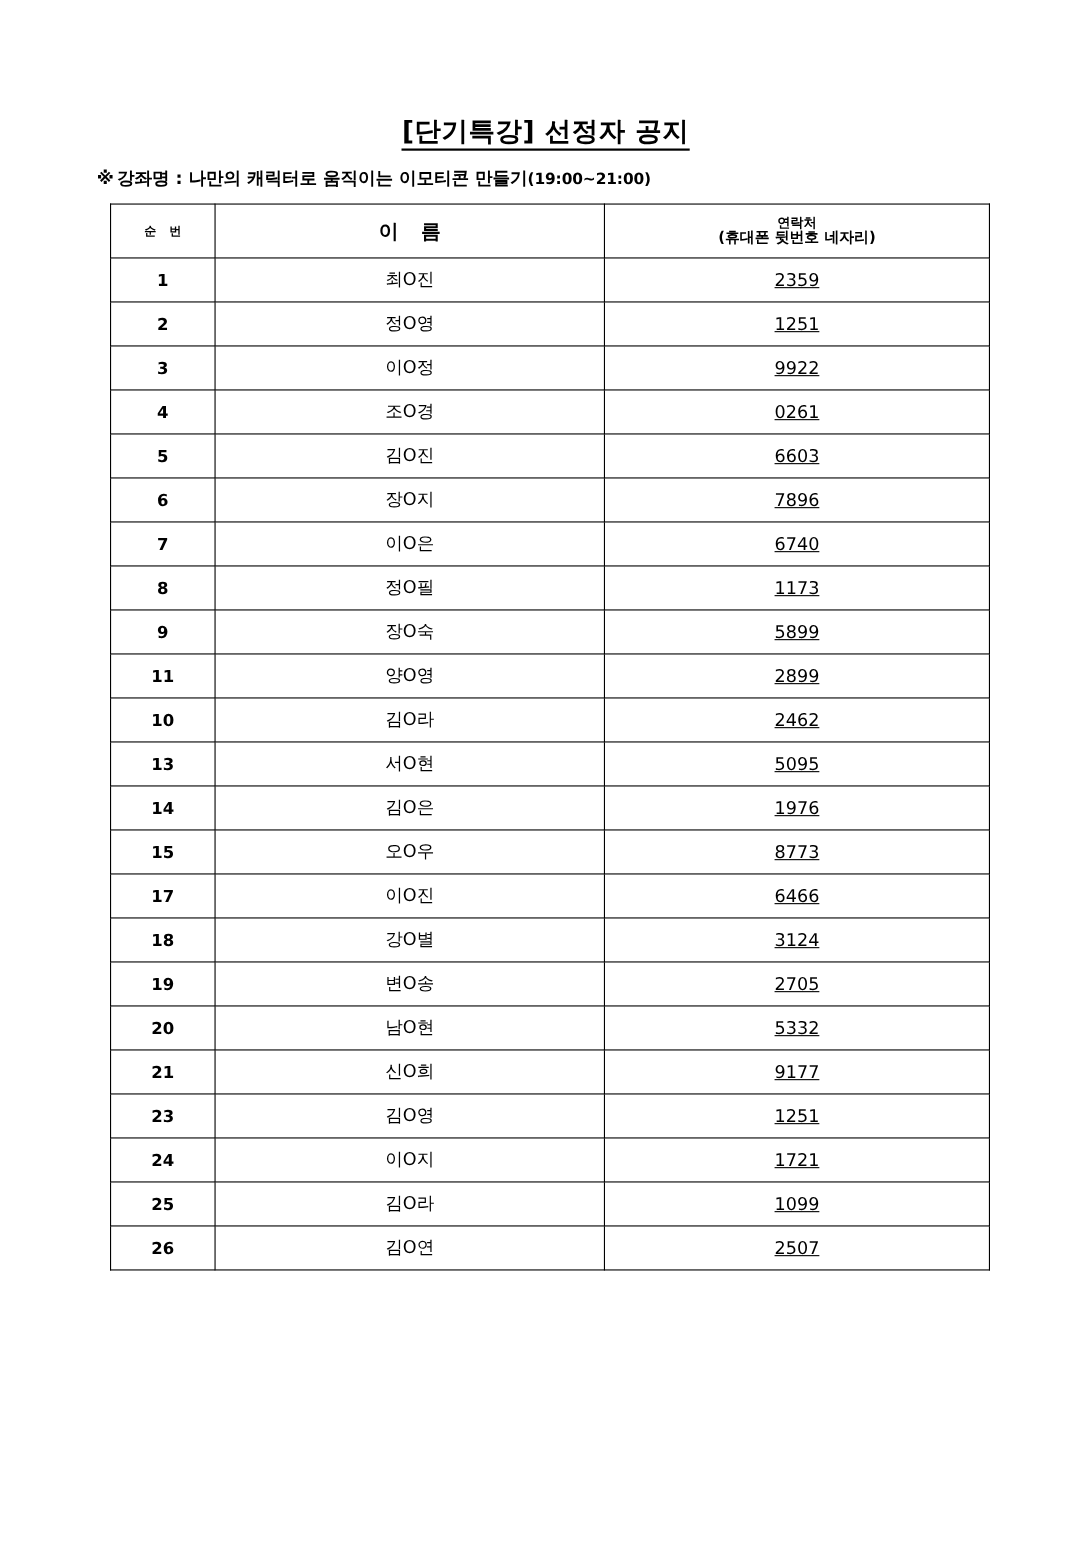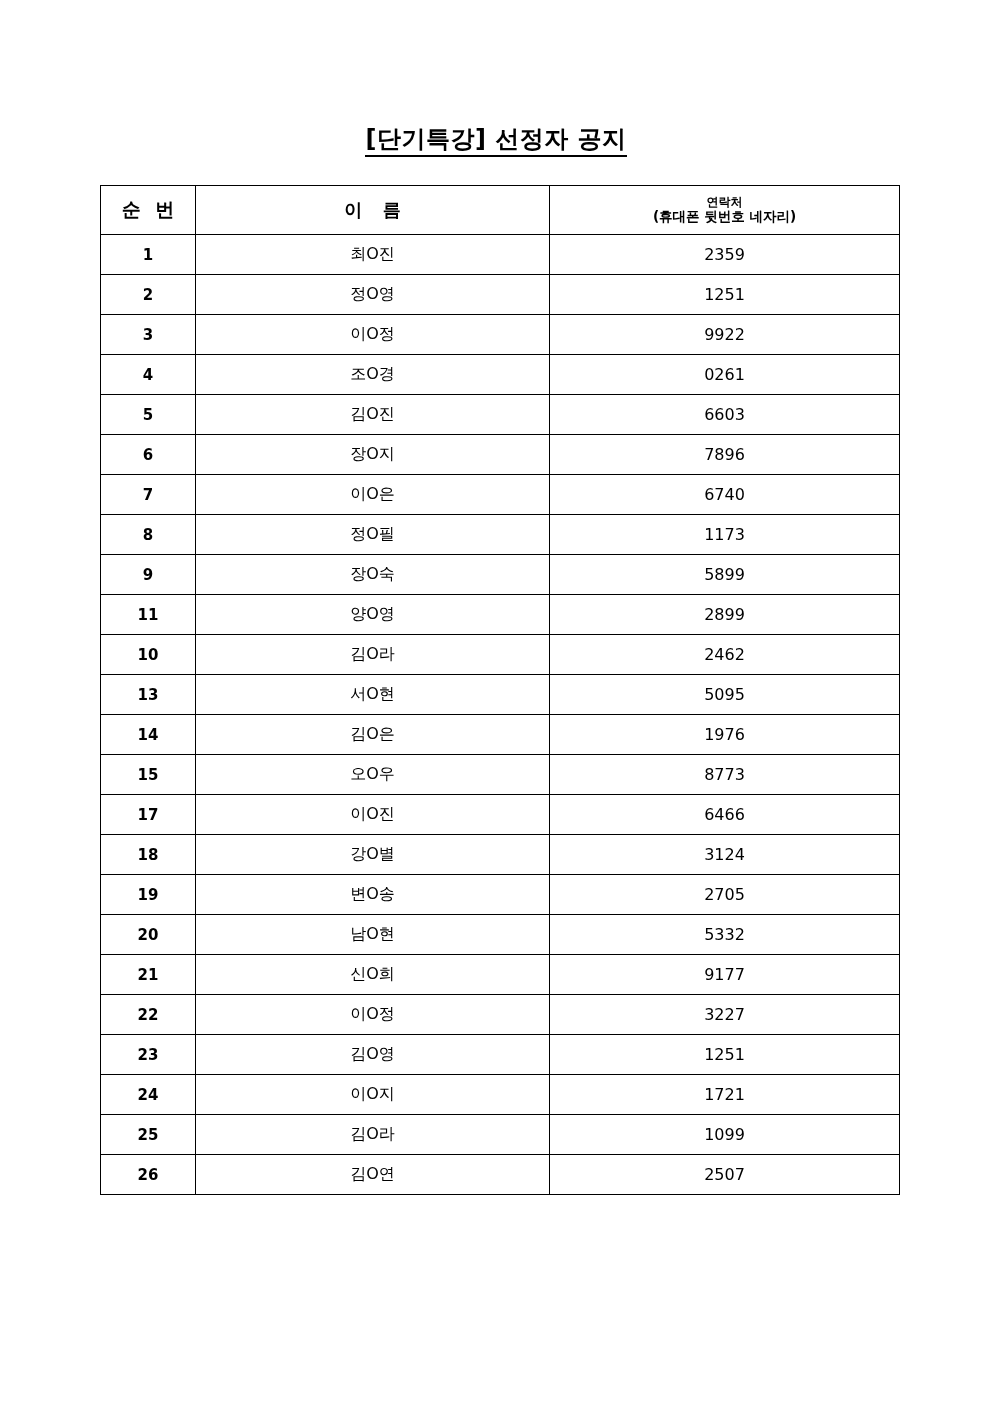--- a/index.html
+++ b/index.html
@@ -23,21 +23,21 @@
     top: 0;
     width: 992px;
     height: 1403px;
     box-sizing: border-box;
   }
 
   
   .doc-title {
     position: absolute;
     left: 0;
-    top: 124px;
+    top: 104px;
     width: 992px;
     text-align: center;
     font-size: 24px;
     font-weight: bold;
     letter-spacing: 0.5px;
     line-height: 1.25;
   }
   .doc-title .title-text {
     display: inline-block;
     border-bottom: 2px solid #000000;
@@ -83,21 +83,21 @@
     text-align: center;
     vertical-align: middle;
     padding: 0;
   }
 
   table.roster thead th {
     height: 48px;
     font-weight: bold;
   }
   th.head-no {
-    font-size: 19px;
+    font-size: 11px;
     letter-spacing: 4px;
     text-indent: 4px;
   }
   th.head-name {
     font-size: 18px;
     letter-spacing: 7px;
     text-indent: 7px;
   }
   th.head-phone {
     font-size: 15px;
@@ -122,31 +122,35 @@
     font-size: 15px;
     font-weight: bold;
   }
   td.cell-name {
     font-size: 16px;
     font-weight: normal;
   }
   td.cell-phone {
     font-size: 16px;
     font-weight: normal;
+    text-decoration: underline;
   }
 </style>
 </head>
 <body>
 
 <div class="page">
 
   <div class="doc-title">
     <span class="title-text">[단기특강] 선정자 공지</span>
   </div>
 
+  <div class="doc-subtitle">
+    <span class="mark">※</span><span>강좌명 : 나만의 캐릭터로 움직이는 이모티콘 만들기</span><span class="time">(19:00~21:00)</span>
+  </div>
 
   <div class="table-wrap">
     <table class="roster">
       <colgroup>
         <col class="c-no">
         <col class="c-name">
         <col class="c-phone">
       </colgroup>
       <thead>
         <tr>
@@ -248,25 +252,20 @@
             <td class="cell-no">20</td>
             <td class="cell-name">남O현</td>
             <td class="cell-phone">5332</td>
           </tr>
           <tr>
             <td class="cell-no">21</td>
             <td class="cell-name">신O희</td>
             <td class="cell-phone">9177</td>
           </tr>
           <tr>
-            <td class="cell-no">22</td>
-            <td class="cell-name">이O정</td>
-            <td class="cell-phone">3227</td>
-          </tr>
-          <tr>
             <td class="cell-no">23</td>
             <td class="cell-name">김O영</td>
             <td class="cell-phone">1251</td>
           </tr>
           <tr>
             <td class="cell-no">24</td>
             <td class="cell-name">이O지</td>
             <td class="cell-phone">1721</td>
           </tr>
           <tr>

